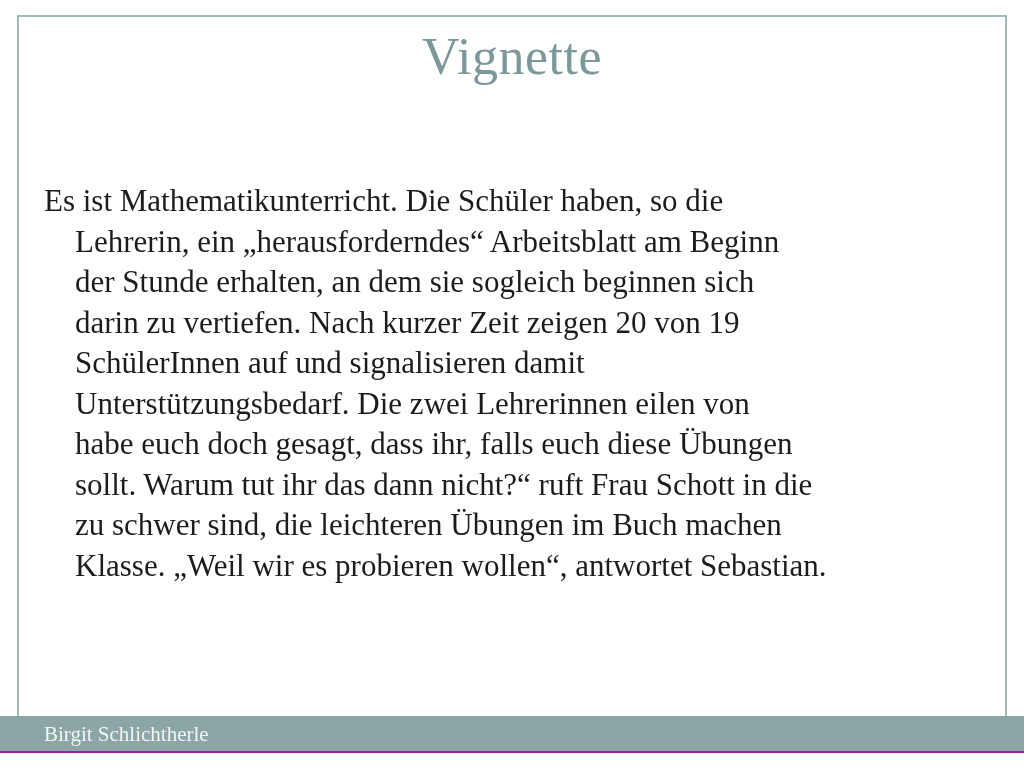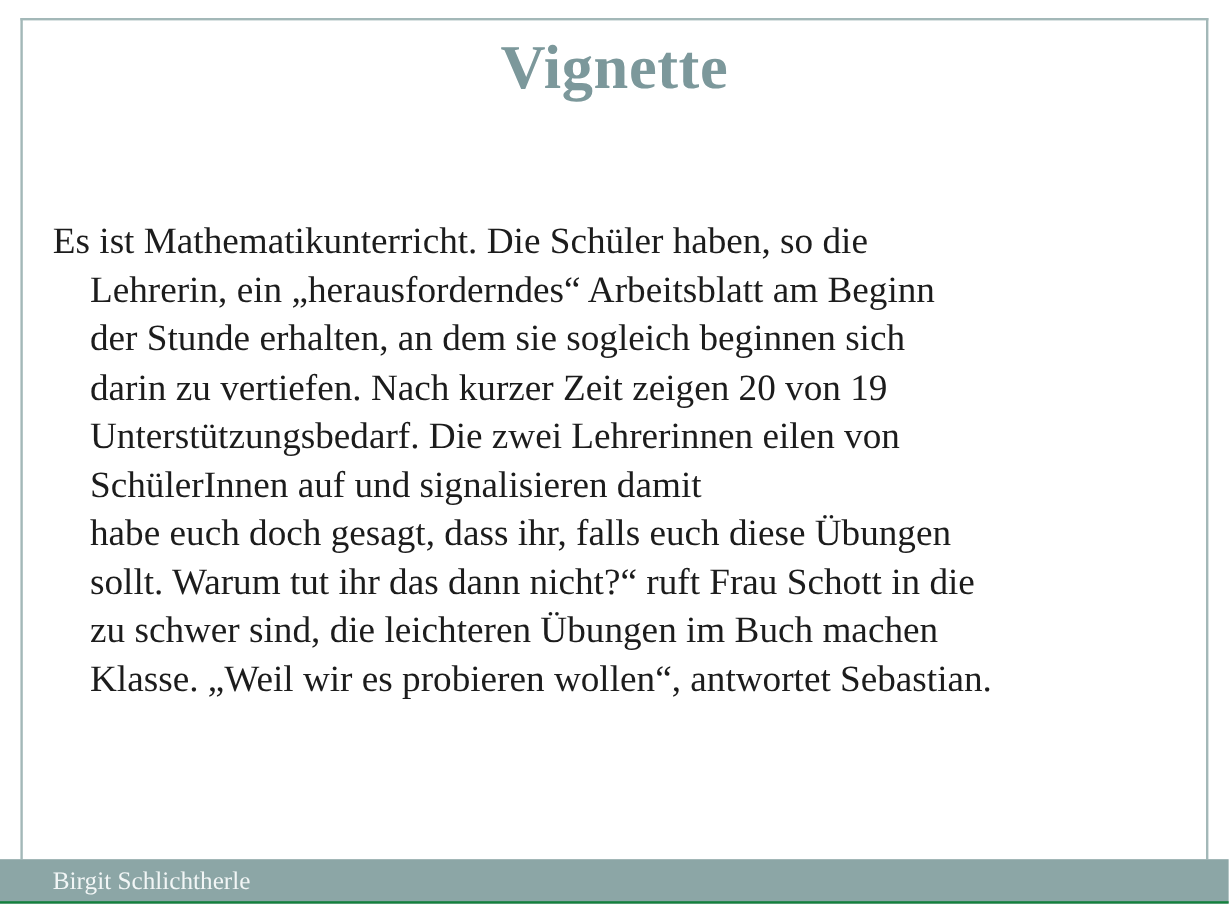--- a/index.html
+++ b/index.html
@@ -57,48 +57,48 @@
   .body-line.first-line {
     margin-left: 0;
   }
   .footer-bar {
     position: absolute;
     left: 0;
     top: 716px;
     width: 1024px;
     height: 35px;
     background: #8ca6a6;
-    border-bottom: 2px solid #15803d;
+    border-bottom: 2px solid #a21caf;
   }
   .footer-author {
     position: absolute;
     left: 44px;
     top: 5px;
     font-size: 21px;
     line-height: 26px;
     color: #f2f6f6;
     white-space: nowrap;
   }
 </style>
 </head>
 <body>
 
 <div class="stage">
 
   <div class="slide-border"></div>
 
-  <h1 class="slide-title" style="margin:0; font-weight:bold;">Vignette</h1>
+  <h1 class="slide-title" style="margin:0; font-weight:normal;">Vignette</h1>
 
   <div class="body-text">
       <div class="body-line first-line">Es ist Mathematikunterricht. Die Schüler haben, so die</div>
       <div class="body-line">Lehrerin, ein „herausforderndes“ Arbeitsblatt am Beginn</div>
       <div class="body-line">der Stunde erhalten, an dem sie sogleich beginnen sich</div>
       <div class="body-line">darin zu vertiefen. Nach kurzer Zeit zeigen 20 von 19</div>
+      <div class="body-line">SchülerInnen auf und signalisieren damit</div>
       <div class="body-line">Unterstützungsbedarf. Die zwei Lehrerinnen eilen von</div>
-      <div class="body-line">SchülerInnen auf und signalisieren damit</div>
       <div class="body-line">habe euch doch gesagt, dass ihr, falls euch diese Übungen</div>
       <div class="body-line">sollt. Warum tut ihr das dann nicht?“ ruft Frau Schott in die</div>
       <div class="body-line">zu schwer sind, die leichteren Übungen im Buch machen</div>
       <div class="body-line">Klasse. „Weil wir es probieren wollen“, antwortet Sebastian.</div>
     </div>
 
   <div class="footer-bar">
     <div class="footer-author">Birgit Schlichtherle</div>
   </div>
 

